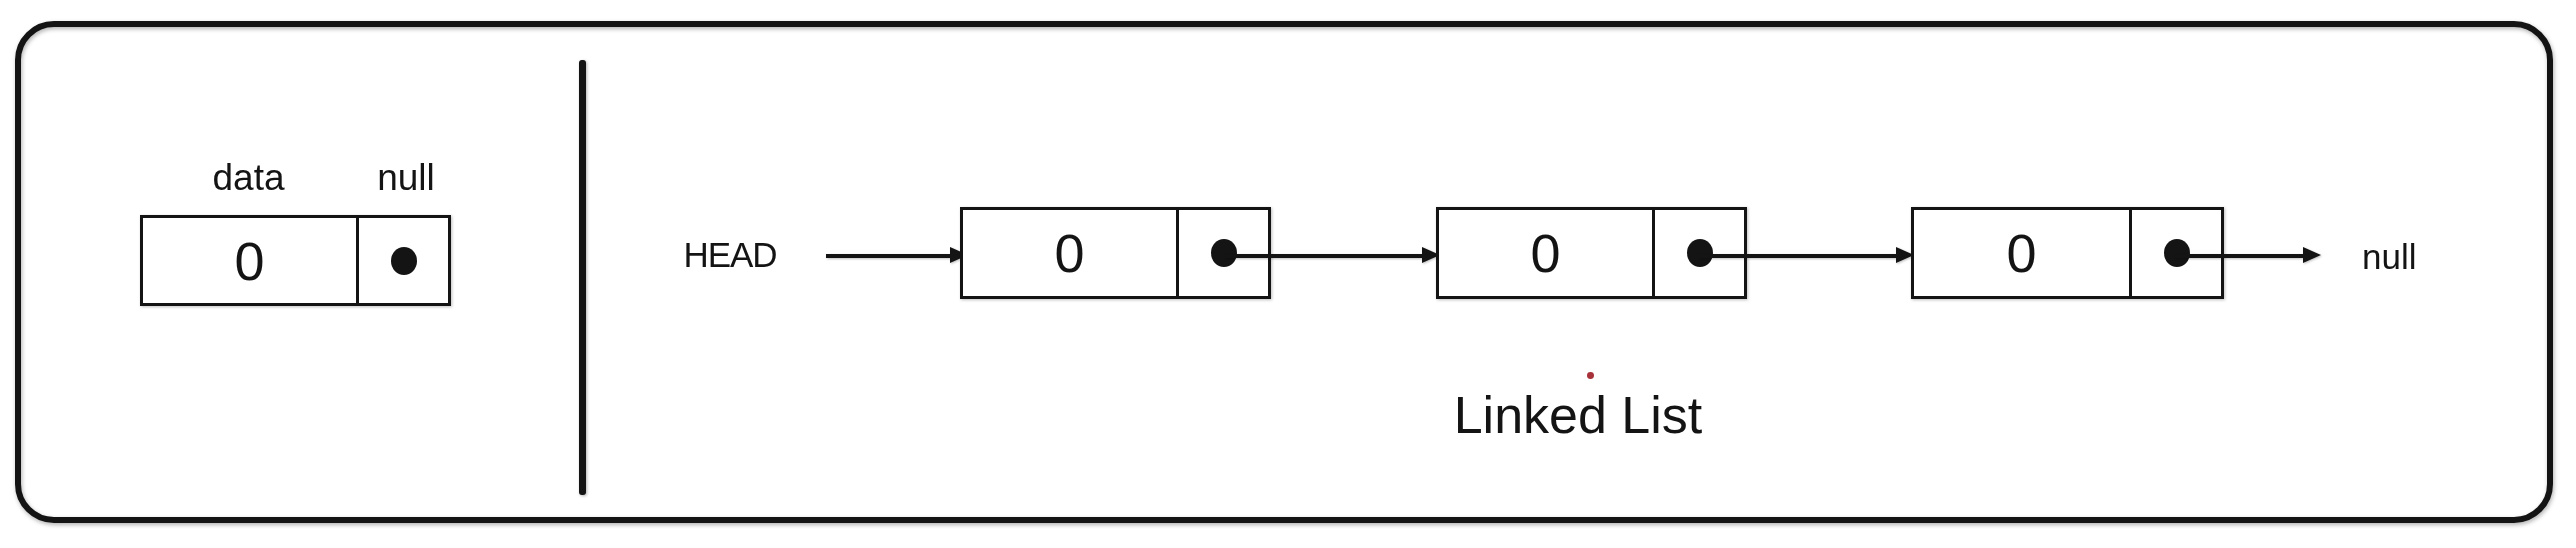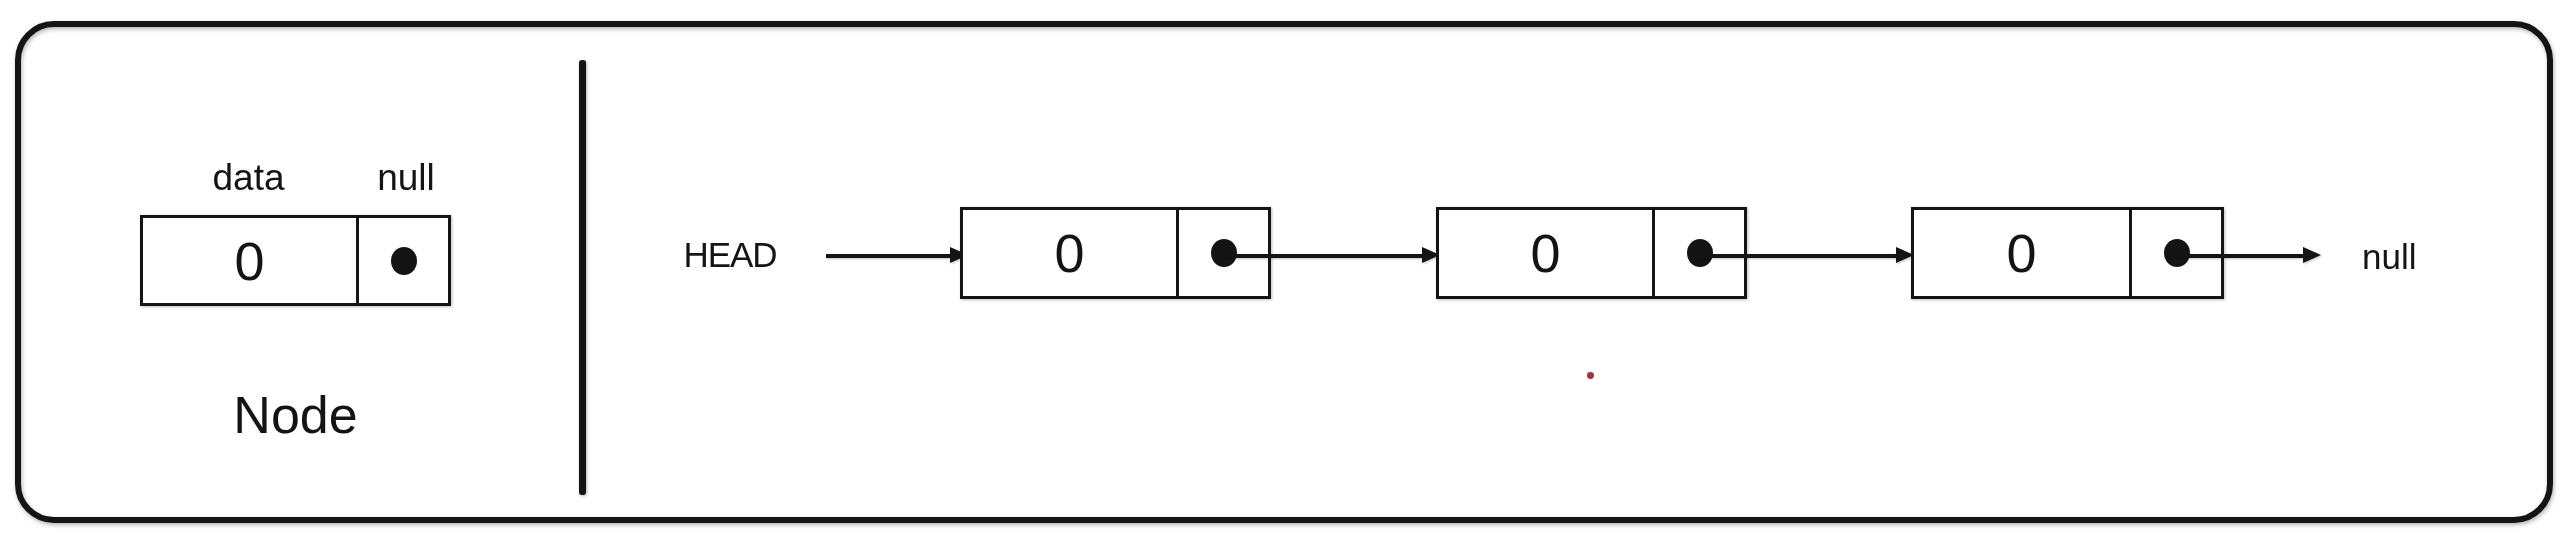--- a/index.html
+++ b/index.html
@@ -135,21 +135,20 @@
   <div class="field-label" style="left:140px; top:157px; width:217px;">data</div>
   <div class="field-label" style="left:361px; top:157px; width:90px;">null</div>
 
   <div class="cellbox" style="left:140px; top:215px; width:311px; height:91px;">
     <div class="data-cell">0</div>
     <div class="next-cell">
       <div class="pointer-dot"></div>
     </div>
   </div>
 
-  <div class="caption" style="left:140px; top:385px; width:311px;">Node</div>
 
   <div class="head-label">HEAD</div>
 
   <div class="arrow" style="left:826px; width:142px;">
     <div class="shaft"></div>
     <div class="arrowhead"></div>
   </div>
 
   <div class="cellbox" style="left:960px; top:207px; width:311px; height:92px;">
     <div class="data-cell">0</div>
@@ -184,15 +183,16 @@
 
   <div class="arrow" style="left:2175px; width:146px;">
     <div class="shaft"></div>
     <div class="arrowhead"></div>
   </div>
 
   <div class="null-label">null</div>
 
   <div class="red-dot"></div>
 
+  <div class="caption" style="left:1361px; top:385px; width:434px;">Linked List</div>
 
 </div>
 
 
 </body></html>

